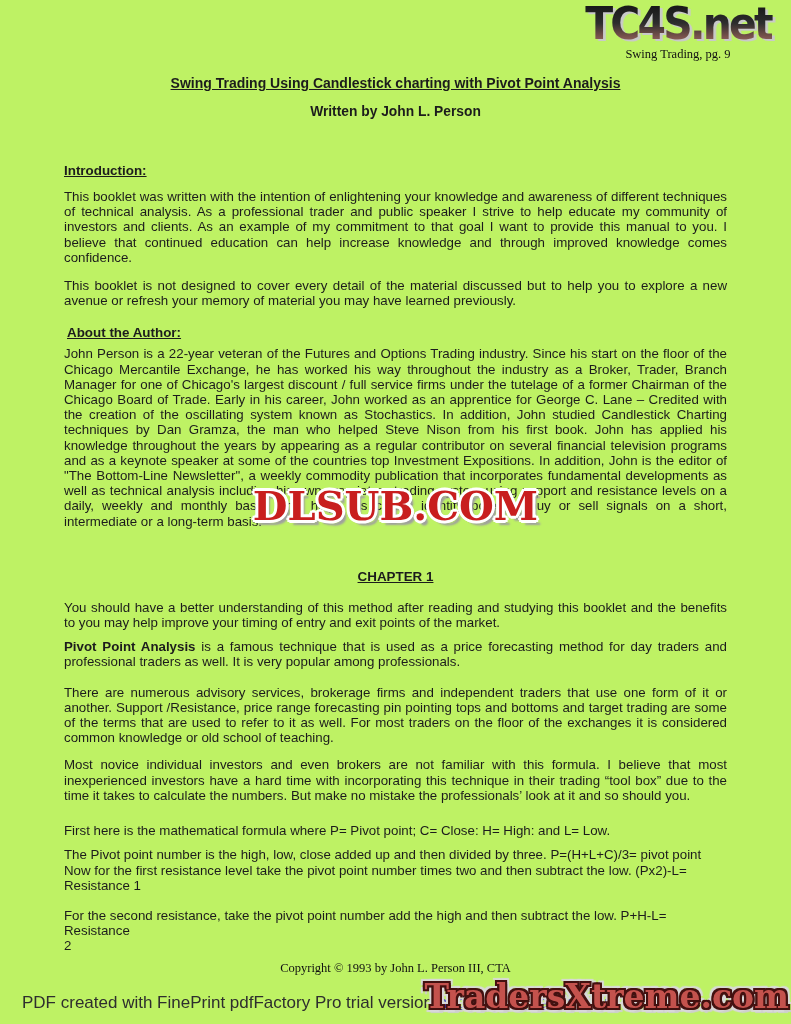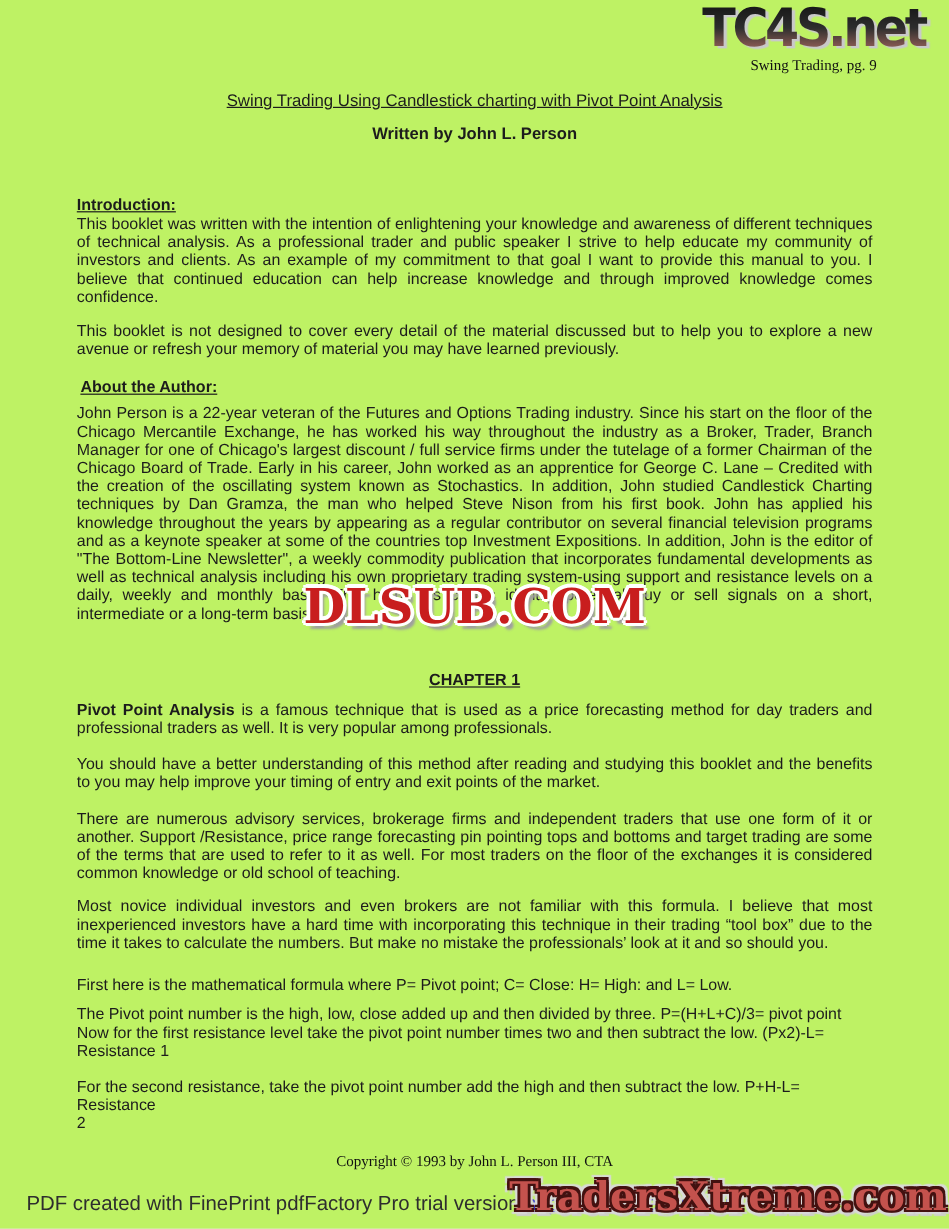--- a/index.html
+++ b/index.html
@@ -14,32 +14,32 @@
     font-family:"DejaVu Sans",sans-serif;font-weight:bold;font-size:44px;line-height:1;
     letter-spacing:-3px;white-space:nowrap;
     background:linear-gradient(180deg,#141414 0%,#2d2d2d 48%,#7c544e 80%,#a2766f 100%);
     -webkit-background-clip:text;background-clip:text;color:transparent;
     filter:drop-shadow(3px 2px 0px #c9c9c9);
     transform:scaleX(0.93);transform-origin:center;
   }
   .logo-sub{font-family:"Liberation Serif",serif;font-size:12.5px;color:#111;margin-top:1px;}
   
   .doc-title{
-    margin:75px 0 0;font-size:14px;font-weight:normal;text-align:center;
+    margin:75px 0 0;font-size:14px;font-weight:bold;text-align:center;
     text-decoration:underline;line-height:16px;
   }
   .byline{margin-top:13px;font-size:13.8px;font-weight:bold;text-align:center;line-height:16px;}
   h2{font-size:13.4px;font-weight:bold;text-decoration:underline;margin:0;line-height:16px;}
   .h-intro{margin-top:43px;}
   .h-author{margin-top:17px;padding-left:3px;}
   .h-chapter{margin-top:40px;text-align:center;text-decoration:underline;}
   p{margin:0;font-size:13.3px;line-height:15.2px;}
   .j{text-align:justify;}
   .pre{white-space:pre-line;}
-  .p1{margin-top:0;}
+  .p1{margin-top:10px;}
   .p2{margin-top:13px;}
   .p-author{margin-top:5px;}
   .p-pivot{margin-top:9px;}
   .p-underst{margin-top:15px;}
   .p-services{margin-top:15px;}
   .p-novice{margin-top:12px;}
   .p-formula{margin-top:20px;}
   .p-calc{margin-top:9px;}
   .p-res2{margin-top:15px;}
   .bold{font-weight:bold;}
@@ -87,23 +87,23 @@
     <div class="byline">Written by John L. Person</div>
 
     <h2 class="h-intro">Introduction:</h2>
     <p class="j p1">This booklet was written with the intention of enlightening your knowledge and awareness of different techniques of technical analysis.  As a professional trader and public speaker I strive to help educate my community of investors and clients. As an example of my commitment to that goal I want to provide this manual to you. I believe that continued education can help increase knowledge and through improved knowledge comes confidence.</p>
     <p class="j p2">This booklet is not designed to cover every detail of the material discussed but to help you to explore a new avenue or refresh your memory of material you may have learned previously.</p>
 
     <h2 class="h-author">About the Author:</h2>
     <p class="j p-author">John Person is a 22-year veteran of the Futures and Options Trading industry. Since his start on the floor of the Chicago Mercantile Exchange, he has worked his way throughout the industry as a Broker, Trader, Branch Manager for one of Chicago's largest discount / full service firms under the tutelage of a former Chairman of the Chicago Board of Trade. Early in his career, John worked as an apprentice for George C. Lane – Credited with the creation of the oscillating system known as Stochastics. In addition, John studied Candlestick Charting techniques by Dan Gramza, the man who helped Steve Nison from his first book. John has applied his knowledge throughout the years by appearing as a regular contributor on several financial television programs and as a keynote speaker at some of the countries top Investment Expositions. In addition, John is the editor of "The Bottom-Line Newsletter", a weekly commodity publication that incorporates fundamental developments as well as technical analysis including his own proprietary trading system-using support and resistance levels on a daily, weekly and monthly basis. This helps his clients identify potential buy or sell signals on a short, intermediate or a long-term basis.</p>
 
     <h2 class="h-chapter">CHAPTER 1</h2>
+    <p class="j p-underst">You should have a better understanding of this method after reading and studying this booklet and the benefits to you may help improve your timing of entry and exit points of the market.</p>
+
     <p class="j p-pivot"><span class="bold">Pivot Point Analysis</span><span> is a famous technique that is used as a price forecasting method for day traders and professional traders as well. It is very popular among professionals.</span></p>
-
-    <p class="j p-underst">You should have a better understanding of this method after reading and studying this booklet and the benefits to you may help improve your timing of entry and exit points of the market.</p>
     <p class="j p-services">There are numerous advisory services, brokerage firms and independent traders that use one form of it or another. Support /Resistance, price range forecasting pin pointing tops and bottoms and target trading are some of the terms that are used to refer to it as well. For most traders on the floor of the exchanges it is considered common knowledge or old school of teaching.</p>
     <p class="j p-novice">Most novice individual investors and even brokers are not familiar with this formula. I believe that most inexperienced investors have a hard time with incorporating this technique in their trading “tool box” due to the time it takes to calculate the numbers. But make no mistake the professionals’ look at it and so should you.</p>
     <p class="p-formula">First here is the mathematical formula where P= Pivot point; C= Close: H= High: and L= Low.</p>
     <p class="pre p-calc">The Pivot point number is the high, low, close added up and then divided by three. P=(H+L+C)/3= pivot point
 Now for the first resistance level take the pivot point number times two and then subtract the low. (Px2)-L=
 Resistance 1</p>
     <p class="pre p-res2">For the second resistance, take the pivot point number add the high and then subtract the low. P+H-L= Resistance
 2</p>
   </div>
 

